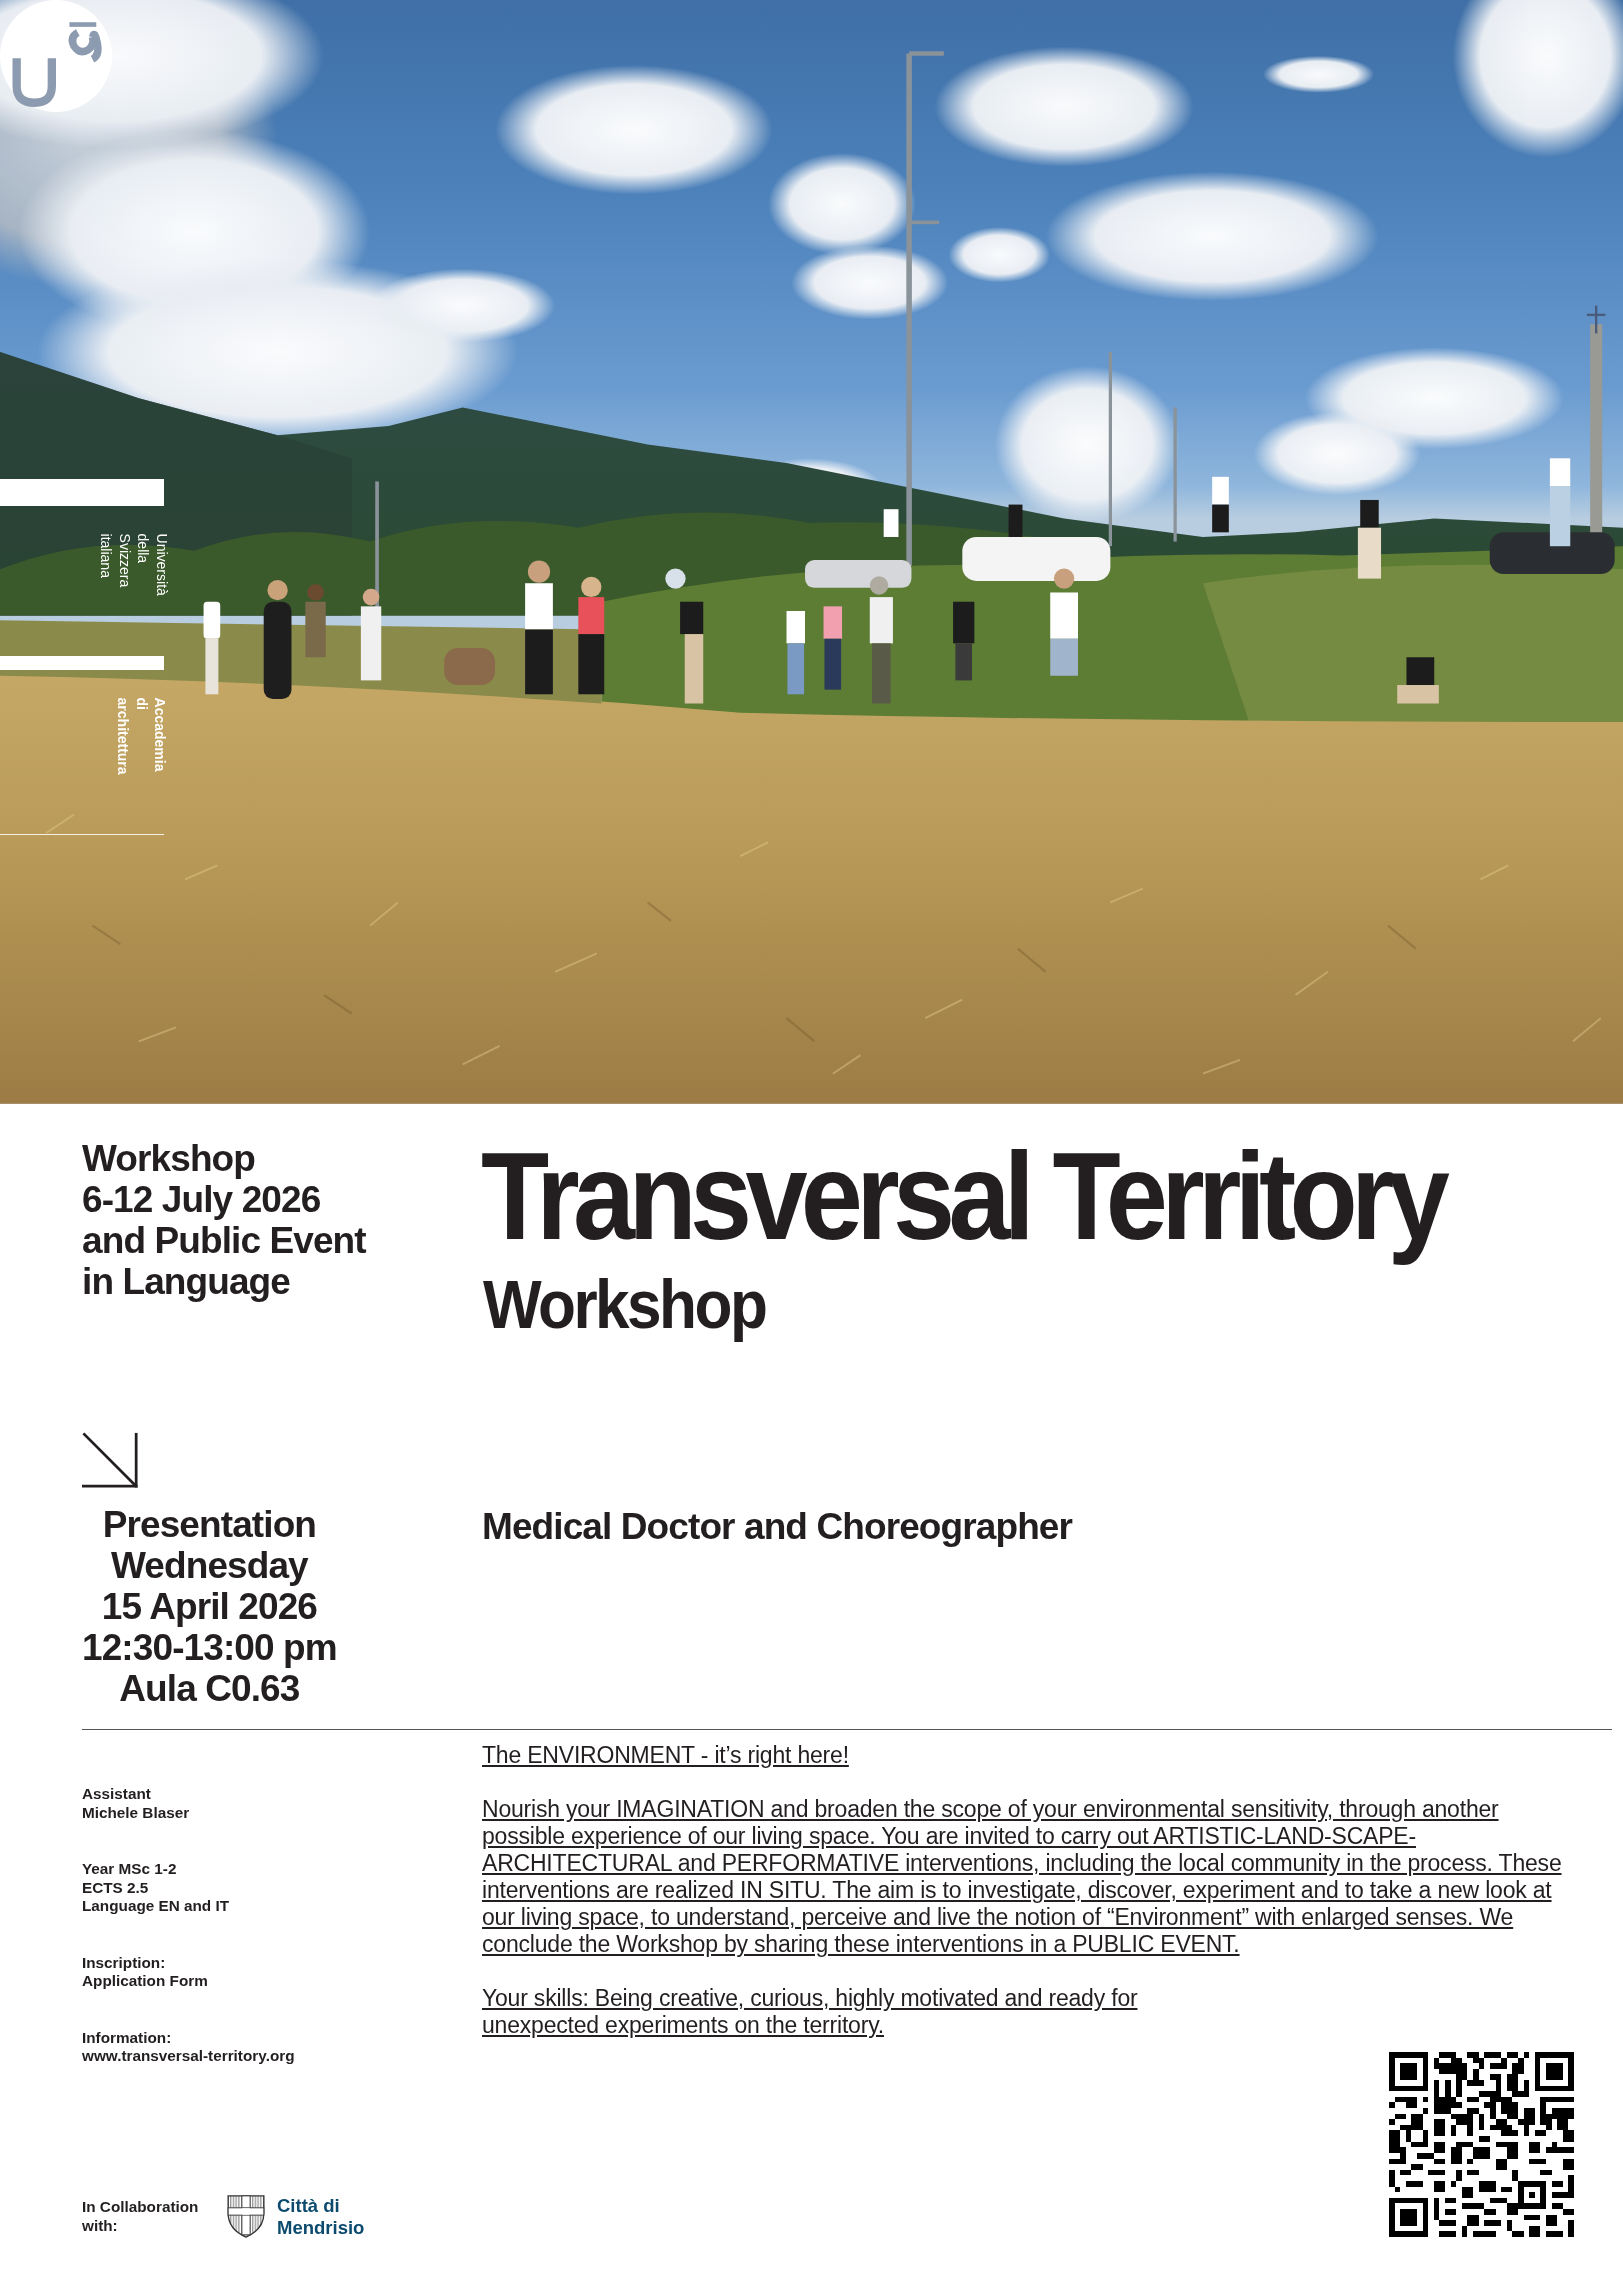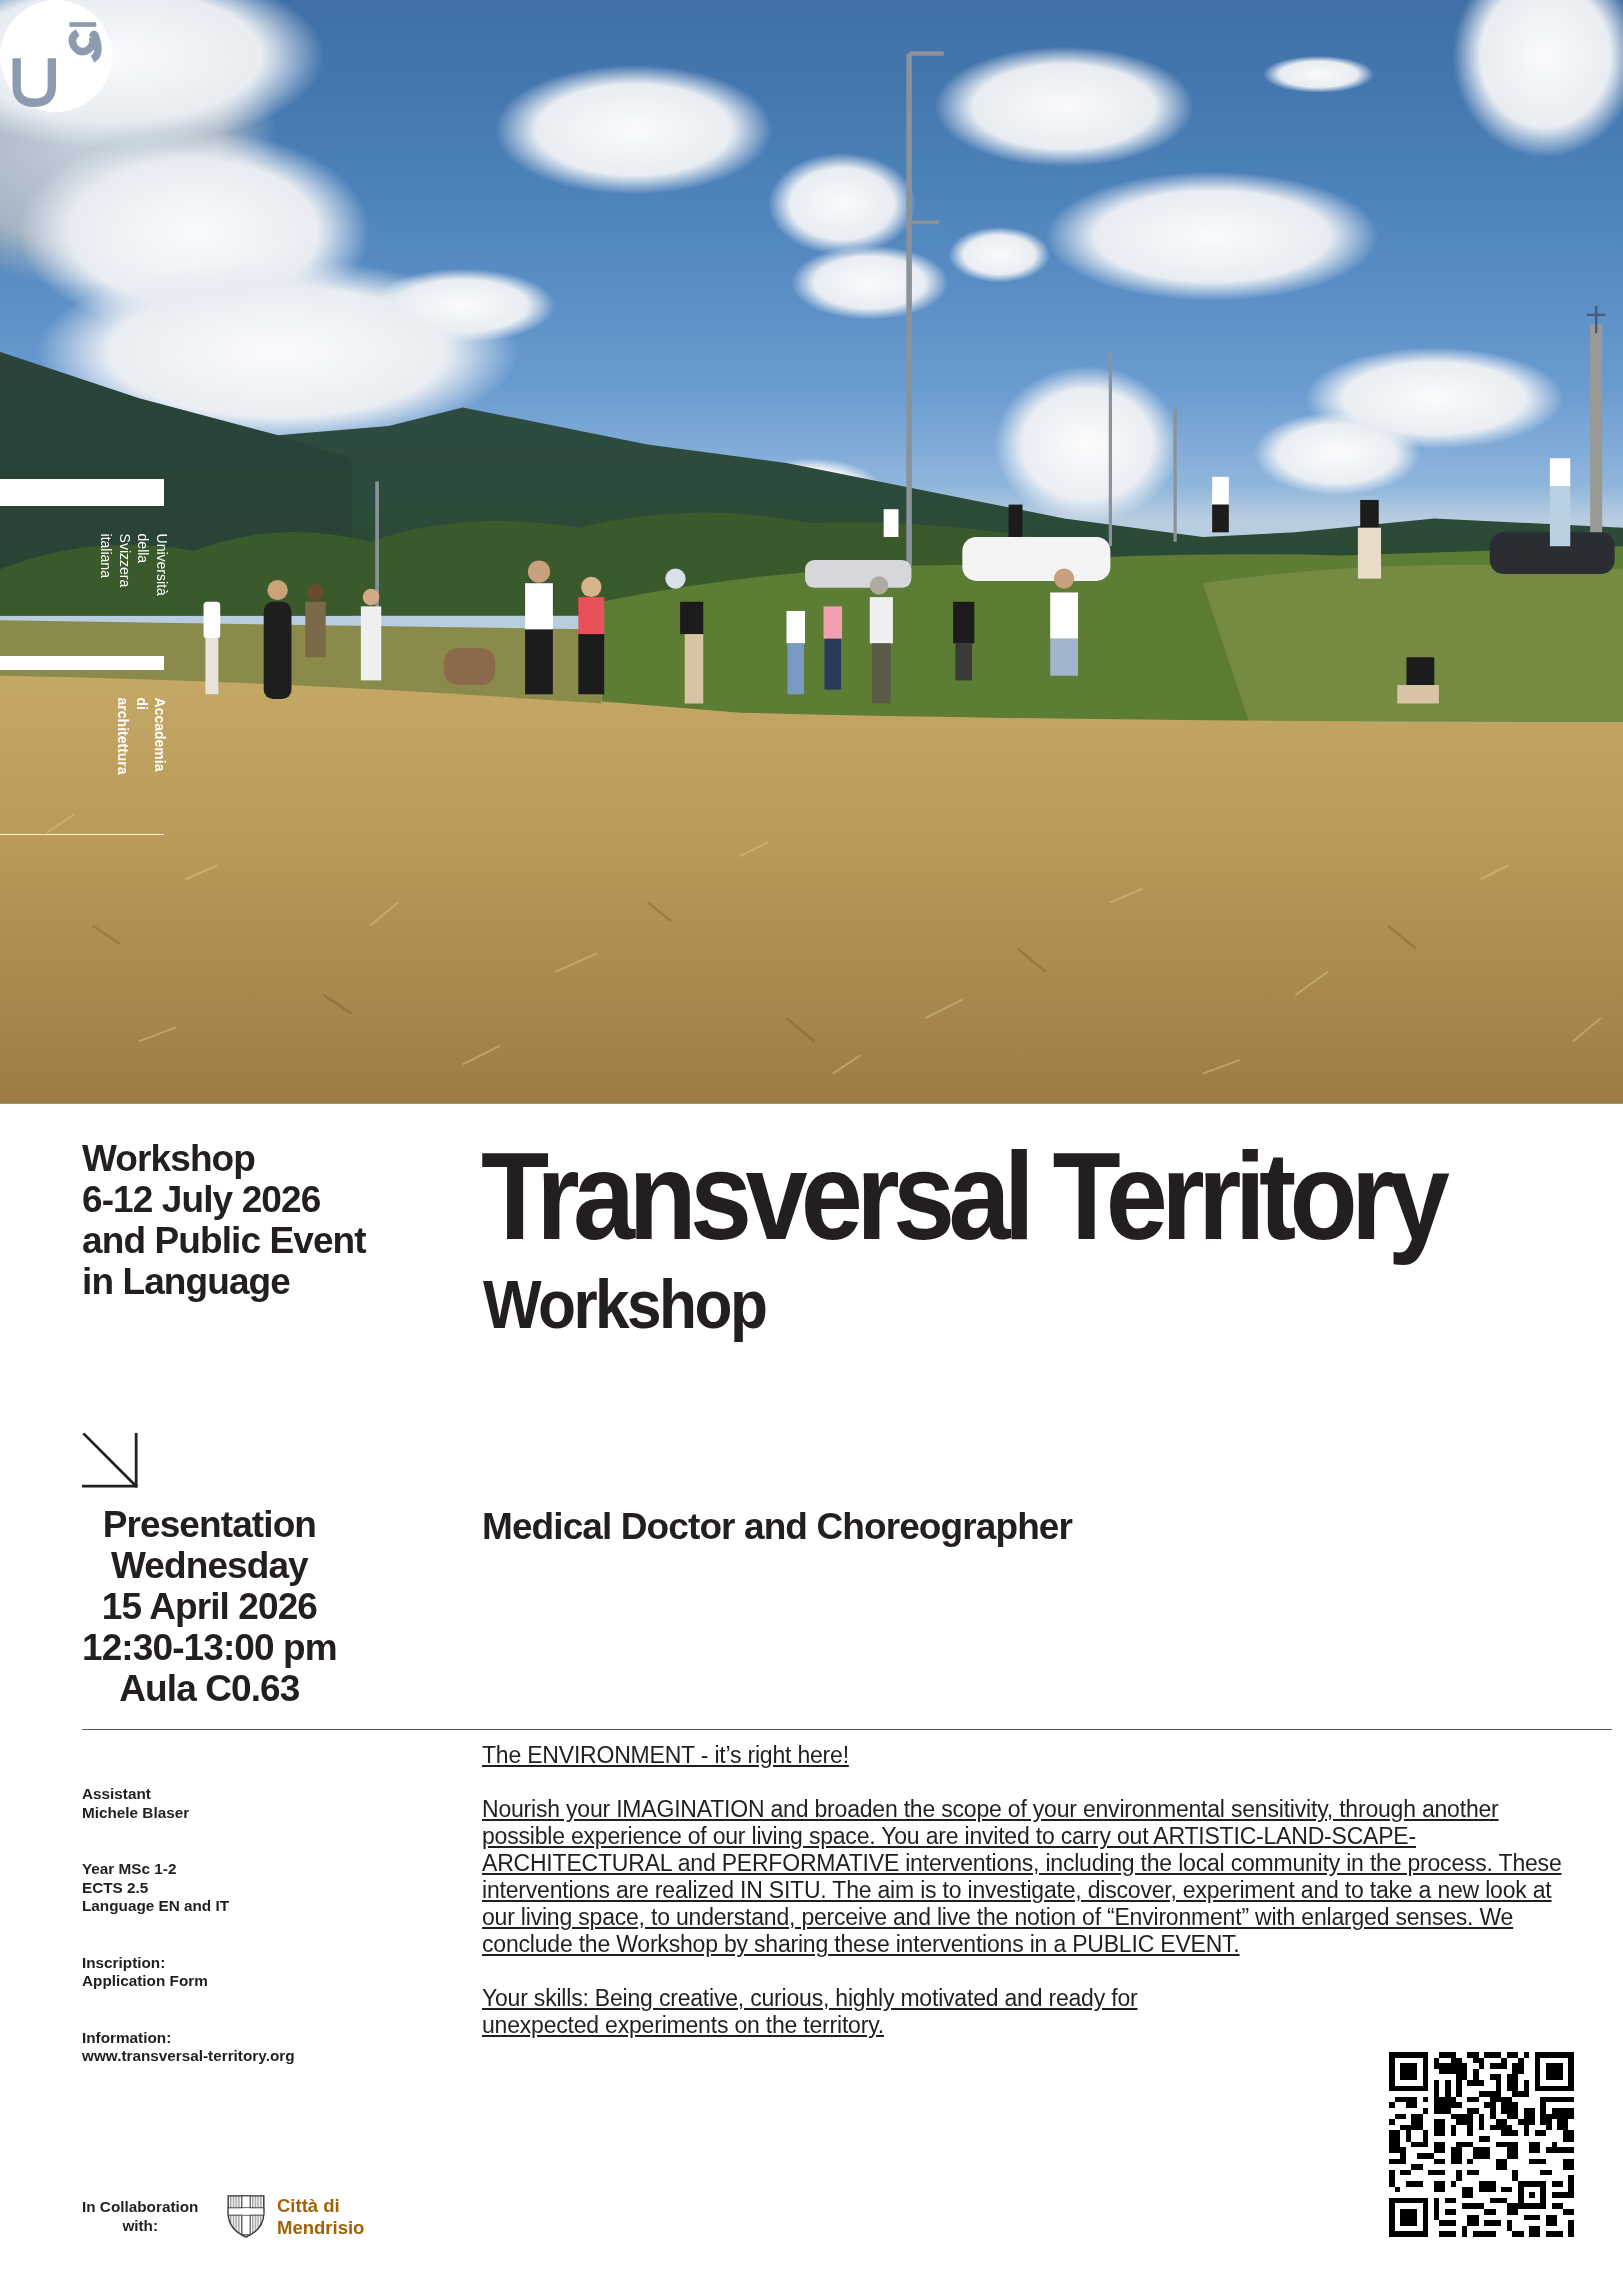--- a/index.html
+++ b/index.html
@@ -48,23 +48,23 @@
   .side-info .group { margin-bottom: 18.5px; margin-top: 38px; }
   .side-info .group div { white-space: nowrap; }
 
   .body-text { position: absolute; left: 482px; top: 1742px; width: 1101px; font-size: 23px; line-height: 27px;
                letter-spacing: -0.2px; }
   .body-text p { margin: 0 0 27px 0; text-decoration: underline; }
 
   .qr { position: absolute; left: 1389px; top: 2052px; width: 185px; height: 185px; }
 
   .collab { position: absolute; left: 82px; top: 2198px; font-size: 15.3px; font-weight: bold; line-height: 18.5px; }
-  .collab div { white-space: nowrap; text-align: center; }
+  .collab div { white-space: nowrap; }
   .city-logo { position: absolute; left: 227px; top: 2195px; width: 38px; height: 43px; }
-  .city-name { position: absolute; left: 277px; top: 2195px; font-size: 18.5px; line-height: 22px; font-weight: bold; color: #a16207; }
+  .city-name { position: absolute; left: 277px; top: 2195px; font-size: 18.5px; line-height: 22px; font-weight: bold; color: #0c4a6e; }
   .city-name div { white-space: nowrap; }
 </style>
 </head>
 <body>
 
 <div class="hero">
   <svg width="1623" height="1104" viewBox="0 0 3508 2385">
     <defs>
       <linearGradient id="fieldGrad" x1="0" y1="0" x2="0" y2="1">
         <stop offset="0" stop-color="#c6a866"></stop>

